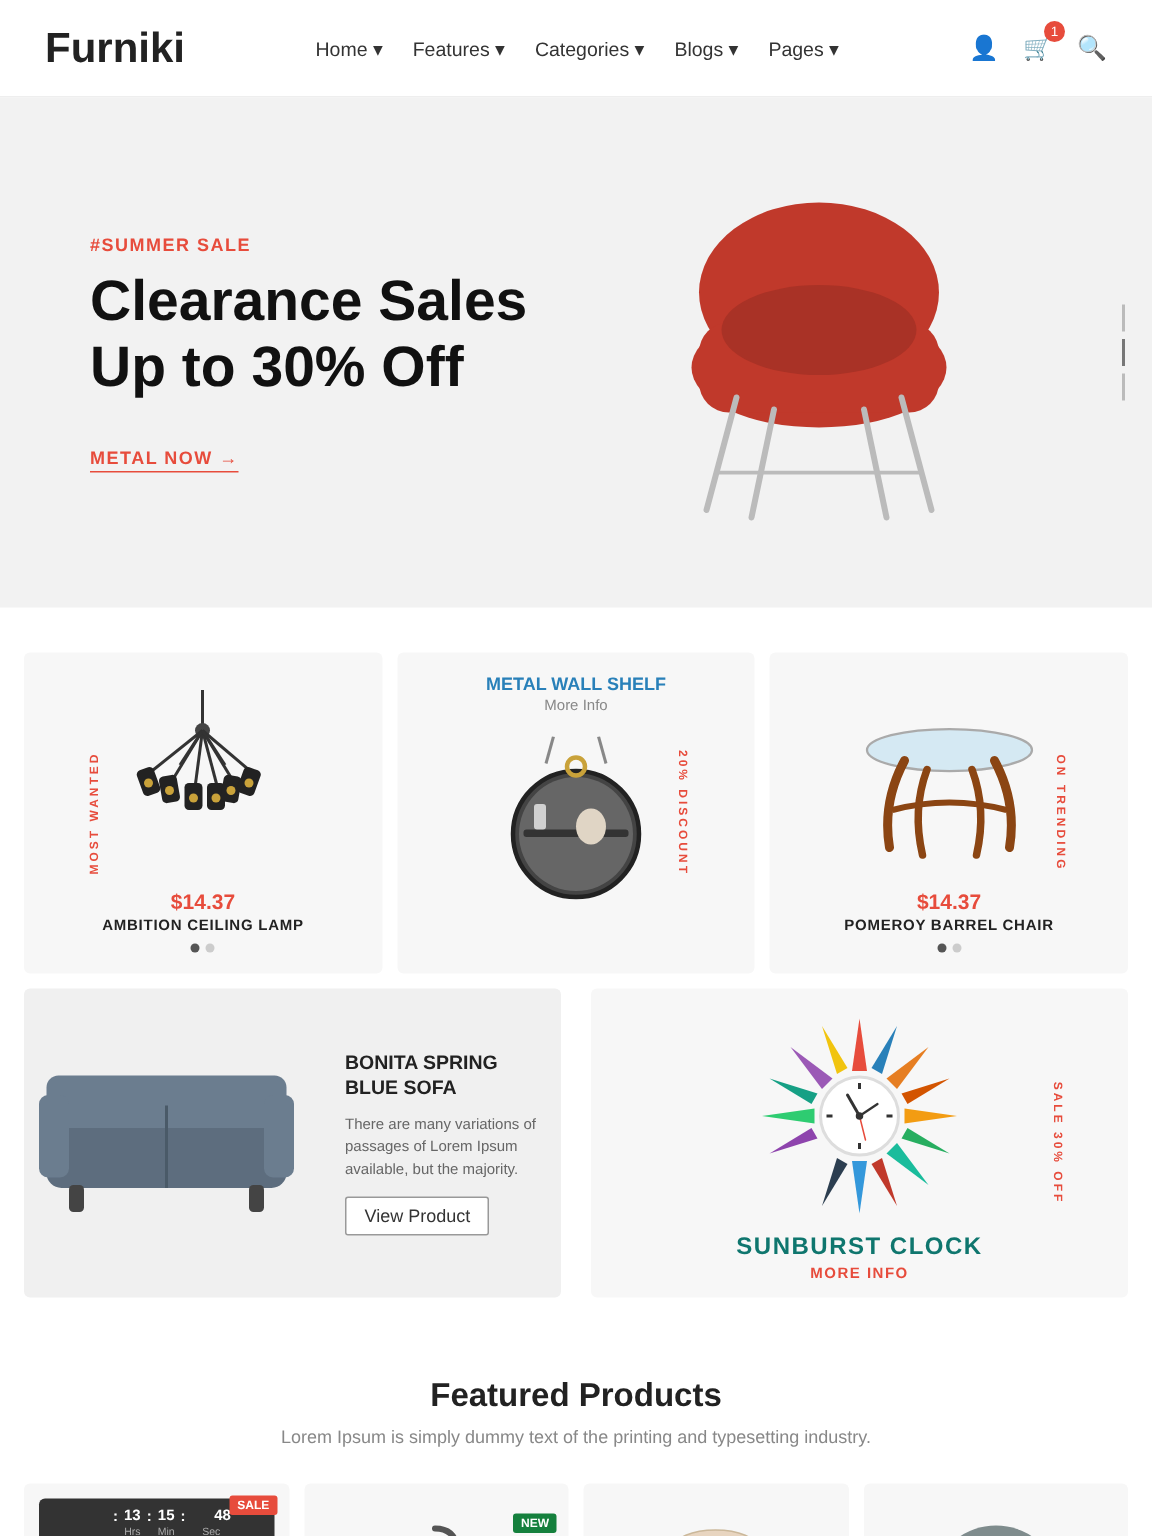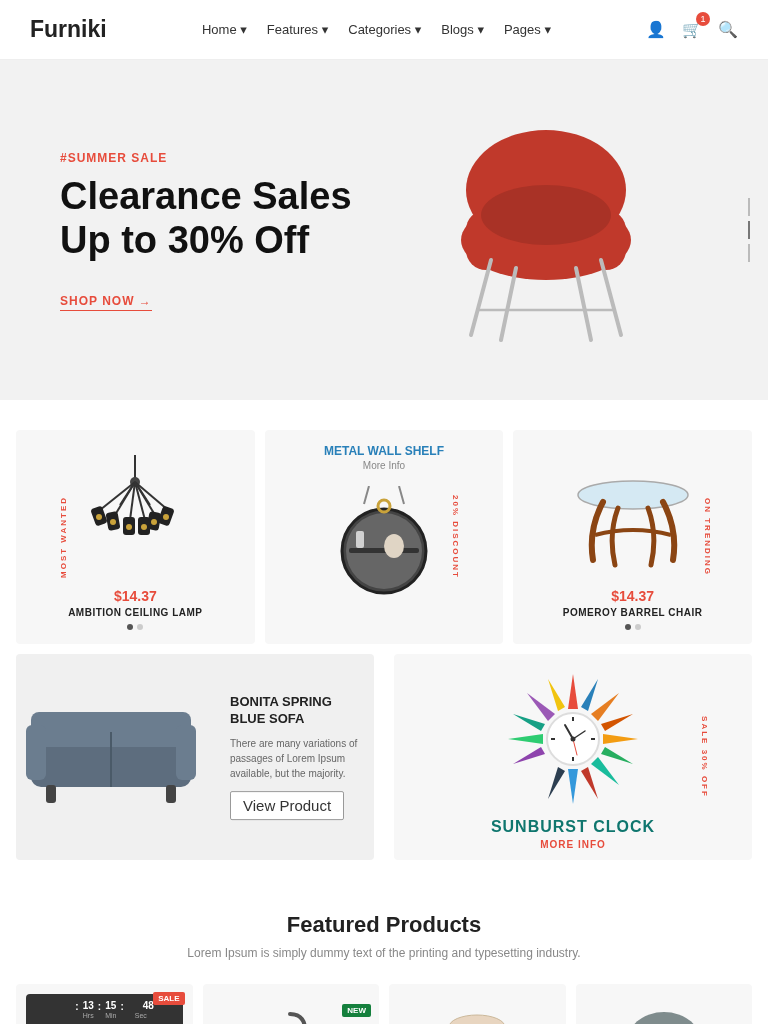--- a/index.html
+++ b/index.html
@@ -8,41 +8,41 @@
     
     nav {
       display: flex; align-items: center; justify-content: space-between;
       padding: 16px 30px; background: #fff; border-bottom: 1px solid #eee;
     }
   </style>
 </head>
 <body>
 
 <nav>
-  <div style="font-size:23px;font-weight:800;color:#222;cursor:pointer;">Furniki</div>
+  <div style="font-size:28px;font-weight:800;color:#222;cursor:pointer;">Furniki</div>
   <div style="display:flex;gap:20px;align-items:center;">
     <a style="font-size:13px;color:#333;text-decoration:none;">Home ▾</a>
     <a style="font-size:13px;color:#333;text-decoration:none;">Features ▾</a>
     <a style="font-size:13px;color:#333;text-decoration:none;">Categories ▾</a>
     <a style="font-size:13px;color:#333;text-decoration:none;">Blogs ▾</a>
     <a style="font-size:13px;color:#333;text-decoration:none;">Pages ▾</a>
   </div>
   <div style="display:flex;gap:16px;align-items:center;">
     <span style="font-size:16px;color:#555;cursor:pointer;">👤</span>
     <span style="font-size:16px;color:#555;cursor:pointer;position:relative;">🛒<span style="position:absolute;top:-8px;right:-8px;background:#e74c3c;color:#fff;border-radius:50%;font-size:9px;width:14px;height:14px;display:flex;align-items:center;justify-content:center;">1</span></span>
     <span style="font-size:16px;color:#555;cursor:pointer;">🔍</span>
   </div>
 </nav>
 
 <section style="background:#f2f2f2;padding:50px 60px;display:flex;align-items:center;justify-content:space-between;min-height:310px;position:relative;overflow:hidden;">
   <div style="flex:1;z-index:2;">
     <div style="color:#e74c3c;font-size:12px;font-weight:700;letter-spacing:1px;margin-bottom:10px;">#SUMMER SALE</div>
     <div style="font-size:38px;font-weight:900;color:#111;line-height:1.15;margin-bottom:28px;white-space:pre-line;">Clearance Sales
 Up to 30% Off</div>
-    <a style="color:#e74c3c;font-size:12px;font-weight:700;text-decoration:none;letter-spacing:1px;border-bottom:1.5px solid #e74c3c;padding-bottom:2px;cursor:pointer;">SHOP NOW →</a>
+    <a style="color:#e74c3c;font-size:12px;font-weight:700;text-decoration:none;letter-spacing:1px;border-bottom:1.5px solid #e74c3c;padding-bottom:2px;cursor:pointer;">METAL NOW →</a>
   </div>
   <div style="flex:1;display:flex;justify-content:center;align-items:flex-end;position:relative;height:240px;">
 
     <svg width="220" height="230" viewBox="0 0 220 230">
 
       <ellipse cx="110" cy="70" rx="80" ry="60" fill="#c0392b"></ellipse>
 
       <ellipse cx="110" cy="120" rx="85" ry="40" fill="#c0392b"></ellipse>
       <rect x="30" y="90" width="160" height="60" rx="20" fill="#c0392b"></rect>
 
@@ -170,21 +170,21 @@
 
           <line x1="85" y1="35" x2="85" y2="90" stroke="#4a5a68" stroke-width="2"></line>
 
           <rect x="20" y="88" width="10" height="18" rx="3" fill="#444"></rect>
           <rect x="140" y="88" width="10" height="18" rx="3" fill="#444"></rect>
         </svg>
       </div>
       <div style="position:absolute;right:14px;top:50%;transform:translateY(-50%);width:130px;text-align:left;">
         <div style="font-size:13px;font-weight:800;color:#222;text-transform:uppercase;margin-bottom:8px;line-height:1.3;">BONITA SPRING BLUE SOFA</div>
         <div style="font-size:10px;color:#666;line-height:1.5;margin-bottom:10px;">There are many variations of passages of Lorem Ipsum available, but the majority.</div>
-        <button style="border:1px solid #999;background:#fff;padding:5px 12px;font-size:15px;color:#333;cursor:pointer;border-radius:2px;">View Product</button>
+        <button style="border:1px solid #999;background:#fff;padding:5px 12px;font-size:12px;color:#333;cursor:pointer;border-radius:2px;">View Product</button>
       </div>
     </div>
 
     <div style="background:#f7f7f7;border-radius:4px;overflow:hidden;min-height:200px;display:flex;flex-direction:column;align-items:center;justify-content:center;position:relative;padding:10px;">
       <div style="width:150px;height:150px;position:relative;display:flex;align-items:center;justify-content:center;">
         <svg width="150" height="150" viewBox="-75 -75 150 150">
 
           <g>
             <polygon points="0,-65 -5,-30 5,-30" fill="#e74c3c"></polygon>
             <polygon points="0,65 -5,30 5,30" fill="#3498db"></polygon>

